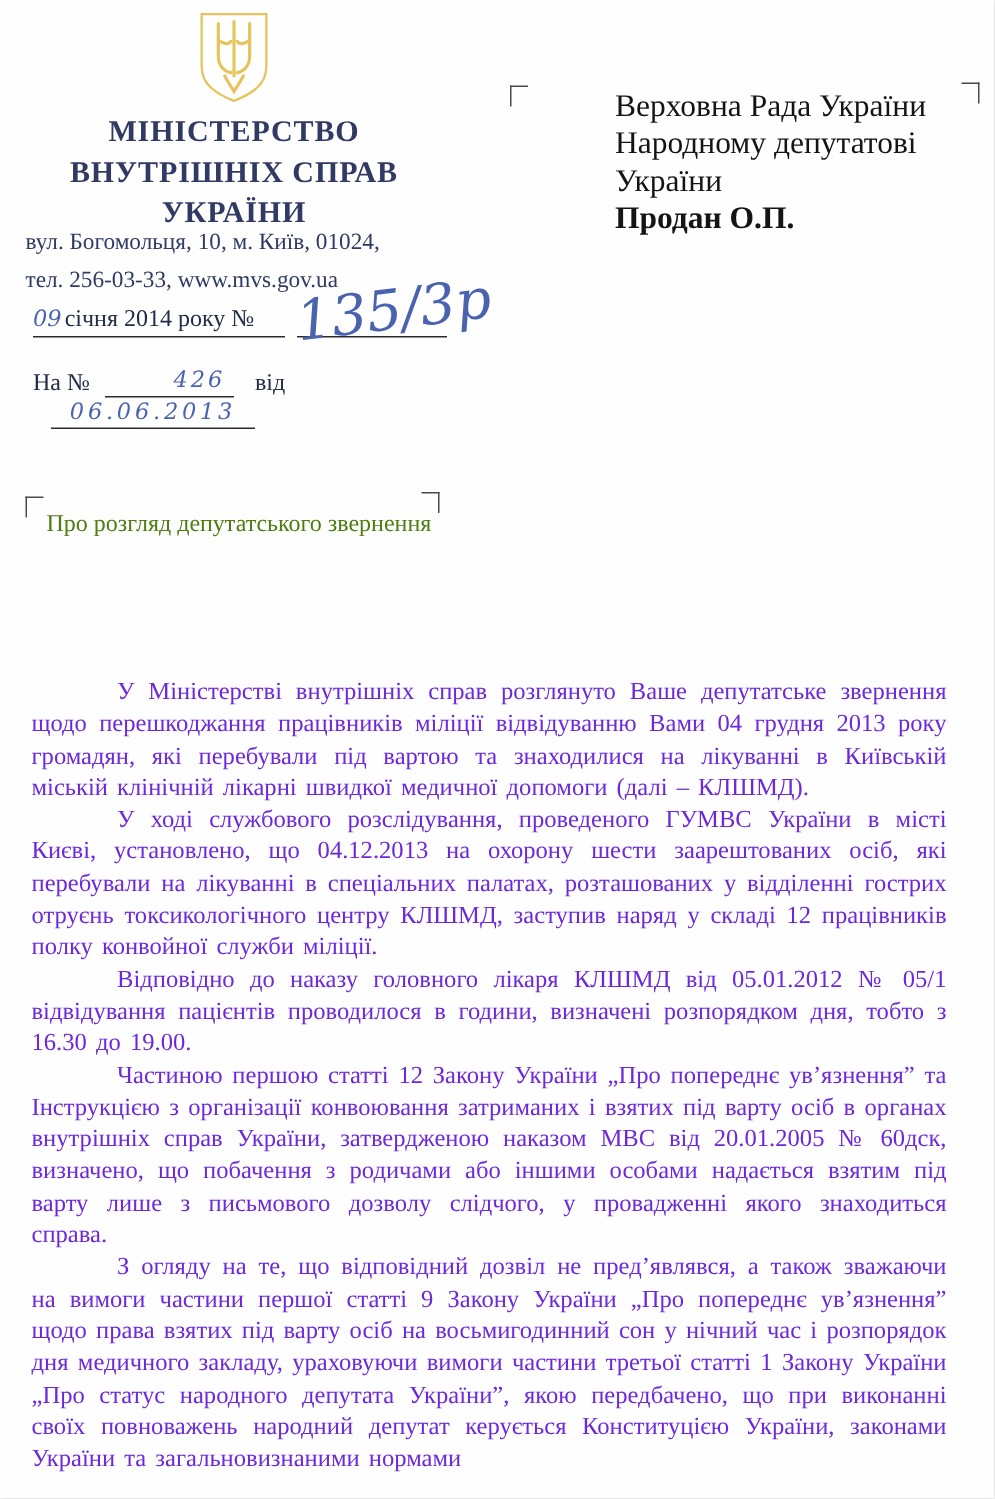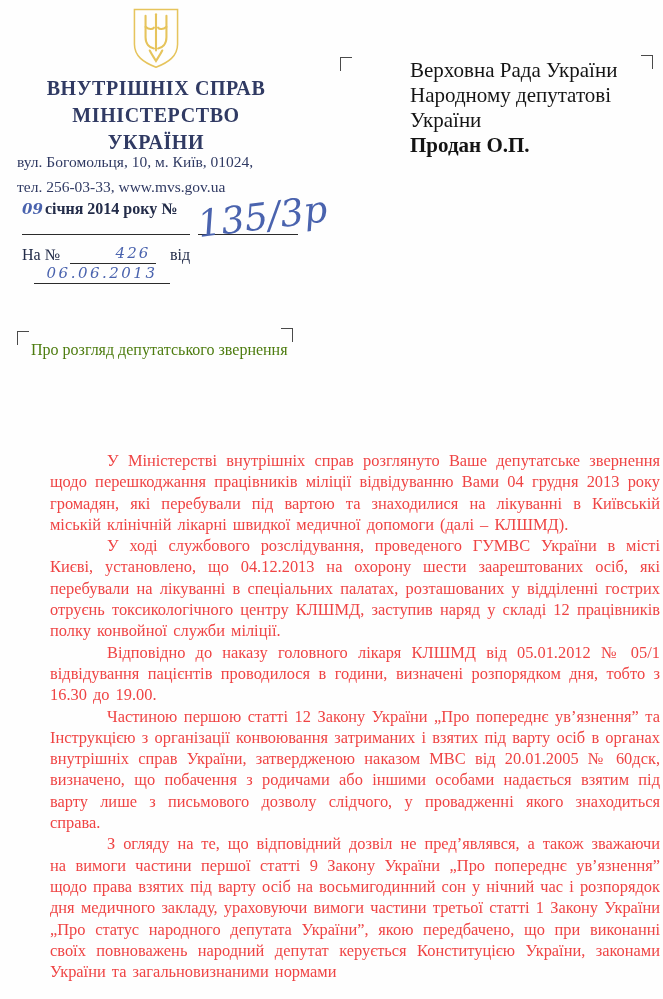--- a/index.html
+++ b/index.html
@@ -20,21 +20,21 @@
   .org-name { margin-top:5px; font-weight:bold; font-size:20px; line-height:27px;
               color:#303a63; letter-spacing:.6px; }
   .address { position:absolute; left:17px; top:149px; font-size:15.5px; line-height:25px;
              color:#303a63; }
 
   
   .ref-block { position:absolute; left:22px; top:200px; width:300px; color:#232c49; font-size:16px; }
   .ref-row1 { position:relative; height:34px; }
   .ref-row2 { position:relative; margin-top:10px; height:28px; }
   .useg { display:inline-block; border-bottom:1.5px solid #2b2b2b; vertical-align:bottom; }
-  .useg1 { width:168px; padding-bottom:16px;font-weight:bold; }
+  .useg1 { width:168px; padding-bottom:2px; }
   .useg2 { width:100px; margin-left:8px; position:relative; height:24px; }
   .useg3 { width:86px;  margin-left:10px; text-align:center; padding-bottom:1px;}
   .useg4 { width:136px; margin-left:12px; text-align:center; padding-bottom:1px;}
   .lbl-vid { margin-left:14px; }
   .hw { font-family:"DejaVu Serif", serif; font-style:italic; color:#4a63ae; }
   .hw-day { font-size:15px; margin-right:2px; }
   .hw-sm { font-size:15px; letter-spacing:2px;margin-left:40px; }
   .hw-date { font-size:15px; letter-spacing:2.5px; white-space:nowrap; }
   .hw-big { position:absolute; left:2px; bottom:-9px; font-size:37px; line-height:1;
             transform:rotate(-7deg); transform-origin:left bottom; white-space:nowrap; }
@@ -49,45 +49,45 @@
   .corner.tr { border-top:1.5px solid #4a4a4a; border-right:1.5px solid #4a4a4a; }
   .c-rec-l { left:340px; top:57px; }
   .c-rec-r { left:641px; top:55px; }
   .c-sub-l { left:17px;  top:331px; }
   .c-sub-r { left:281px; top:328px; }
 
   
   .subject { position:absolute; left:31px; top:341px; font-size:16px; color:#4d7c0f; }
   .salutation { position:absolute; left:38px; top:395px; width:610px; text-align:center;
                 font-weight:bold; font-style:italic; font-size:17.5px; color:#141414; }
-  .body-text { position:absolute; left:50px; top:450px; width:610px;
+  .body-text { position:absolute; left:21px; top:450px; width:610px;
                font-size:16.4px; line-height:21.3px; text-align:justify;
-               word-spacing:2px; color:#ef4444; }
+               word-spacing:2px; color:#6d28d9; }
   .body-text p { margin:0; text-indent:57px; }
 </style>
 </head>
 <body>
 
 <div class="page">
 
   <div class="org-block">
     <svg class="emblem" viewBox="0 0 80 92" aria-hidden="true">
       <path d="M9,5 H71 V55 C71,72 58,81 40,88 C22,81 9,72 9,55 Z" fill="none" stroke="#e6c45c" stroke-width="2.2"></path>
       <g fill="none" stroke="#e6c45c" stroke-width="3" stroke-linecap="round">
         <path d="M25,14 V45 C25,55 31,60 37,61"></path>
         <path d="M55,14 V45 C55,55 49,60 43,61"></path>
         <path d="M40,12 V64"></path>
         <path d="M31,64 C34,70 37,74 40,79 C43,74 46,70 49,64"></path>
         <path d="M25,30 C30,34 35,34 37,31"></path>
         <path d="M55,30 C50,34 45,34 43,31"></path>
       </g>
     </svg>
     <div class="org-name">
+      <div>МІНІСТЕРСТВО</div>
       <div>ВНУТРІШНІХ СПРАВ</div>
-      <div>МІНІСТЕРСТВО</div>
       <div>УКРАЇНИ</div>
     </div>
   </div>
 
   <div class="address">
     <div>вул. Богомольця, 10, м. Київ, 01024,</div>
     <div>тел. 256-03-33, www.mvs.gov.ua</div>
   </div>
 
   <div class="ref-block">

